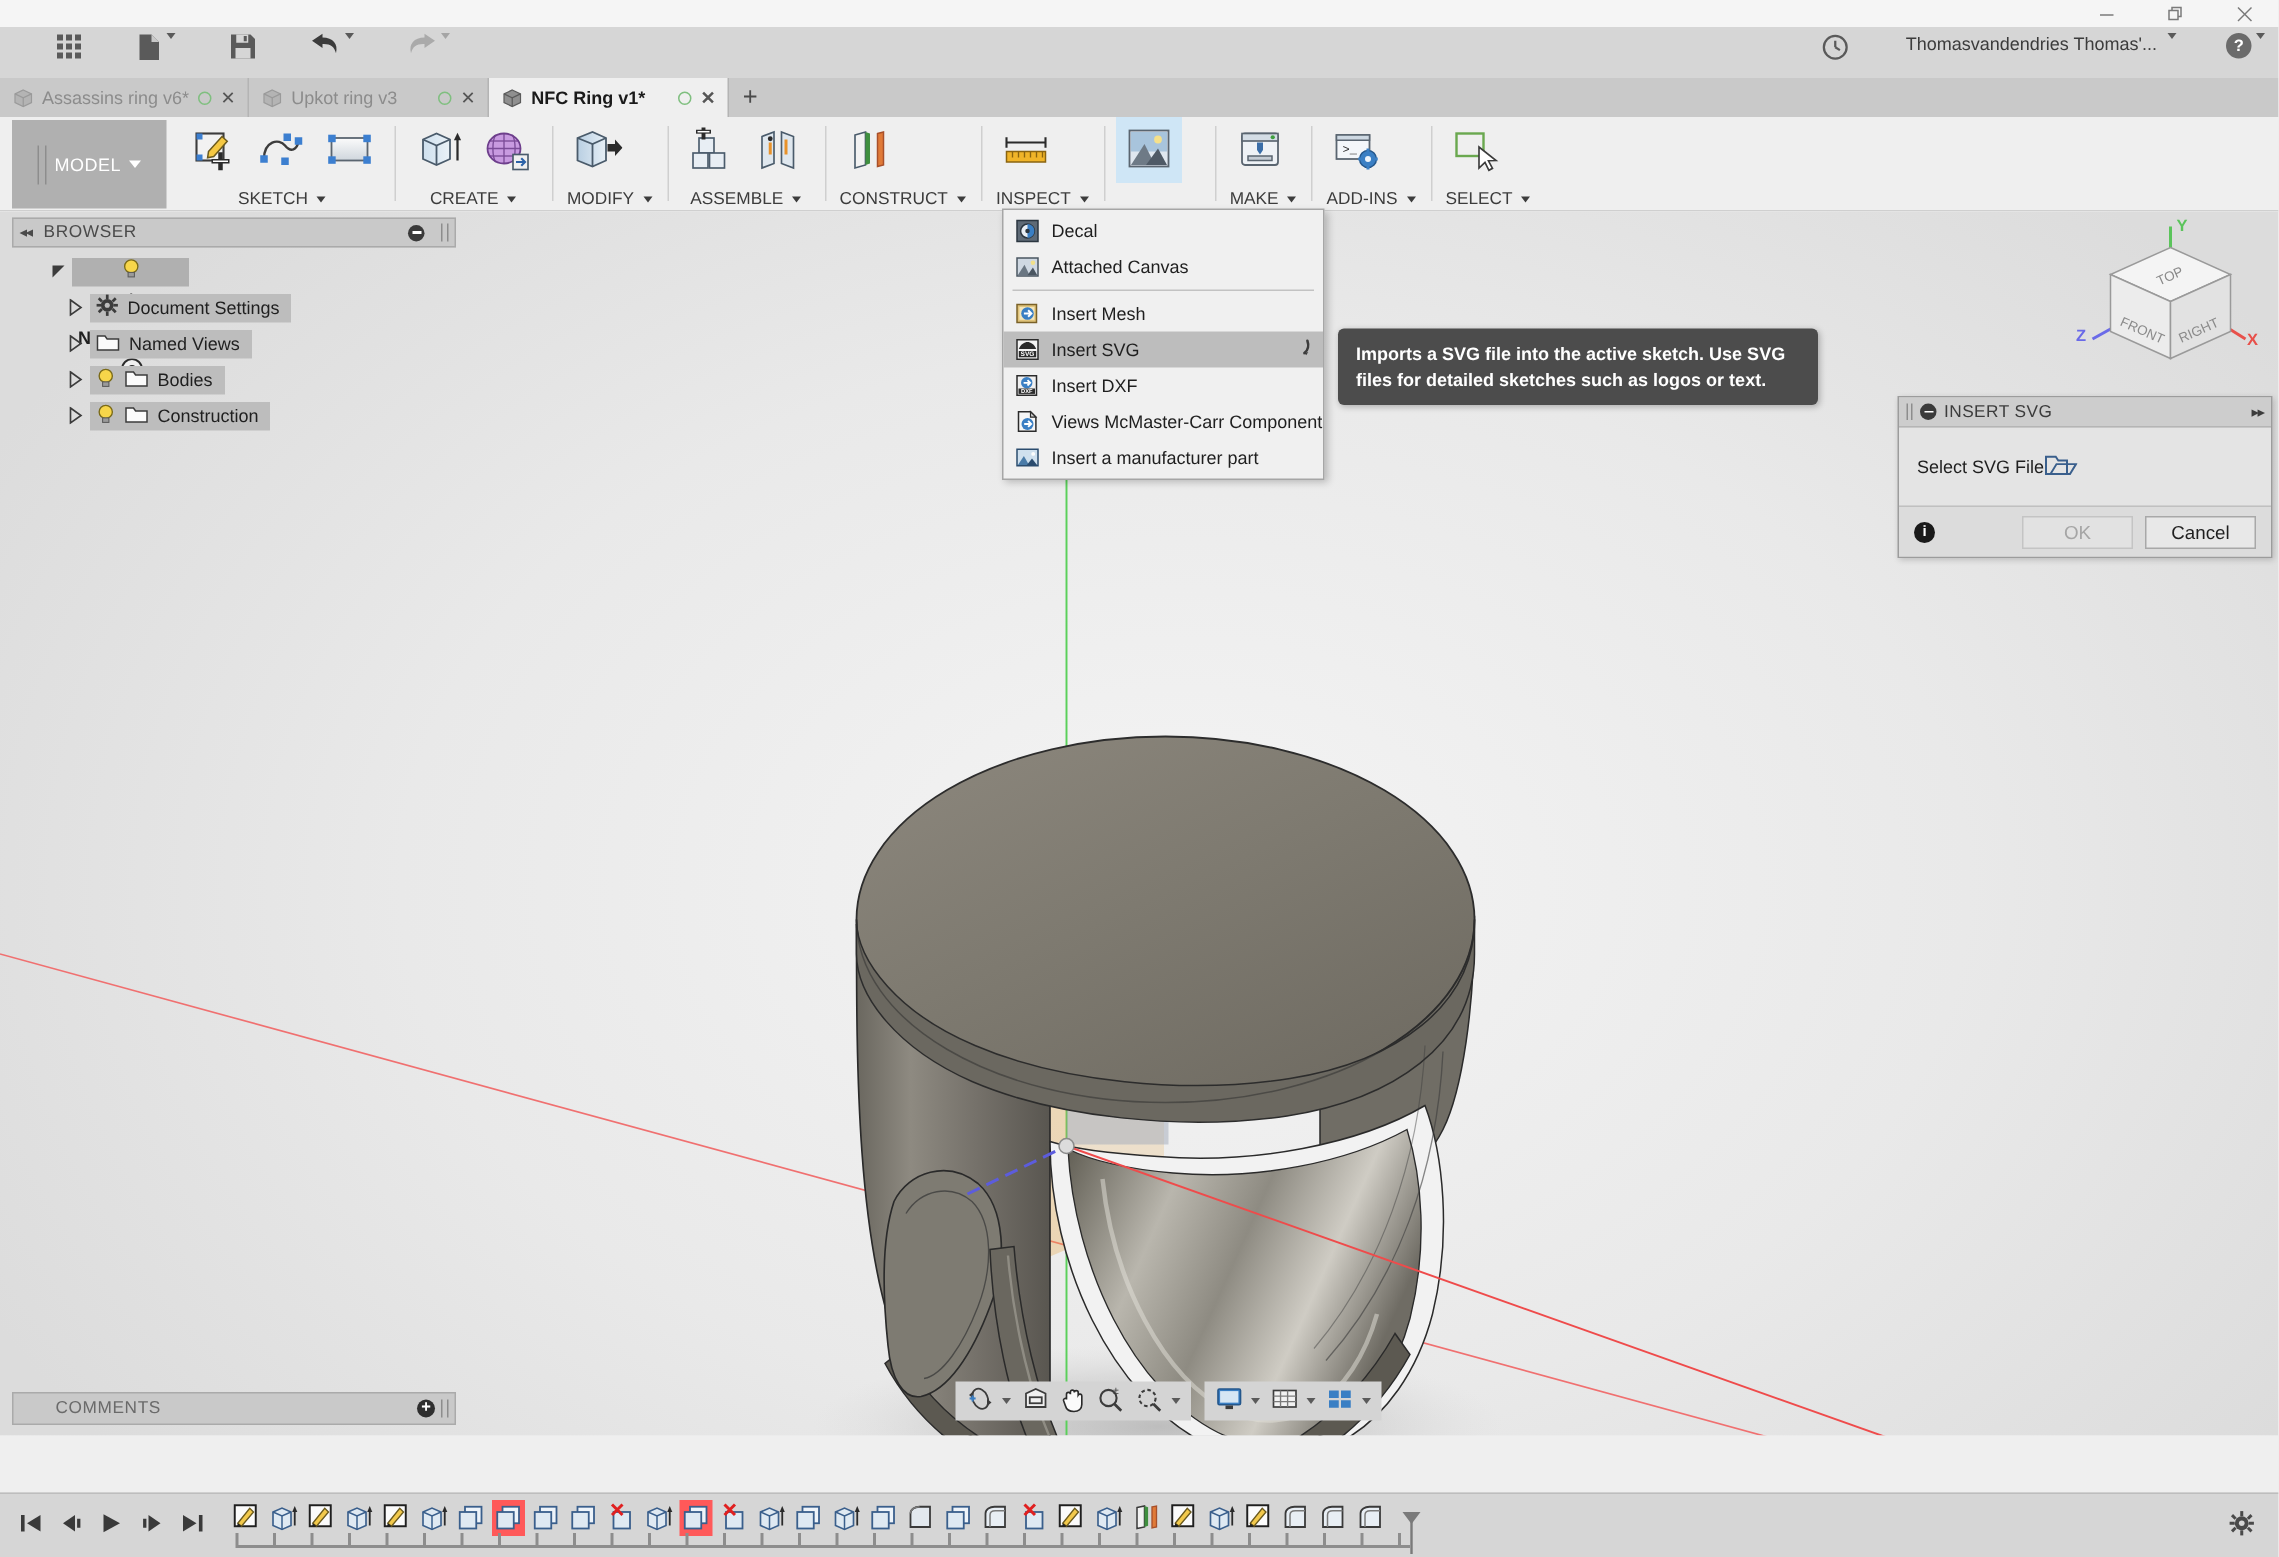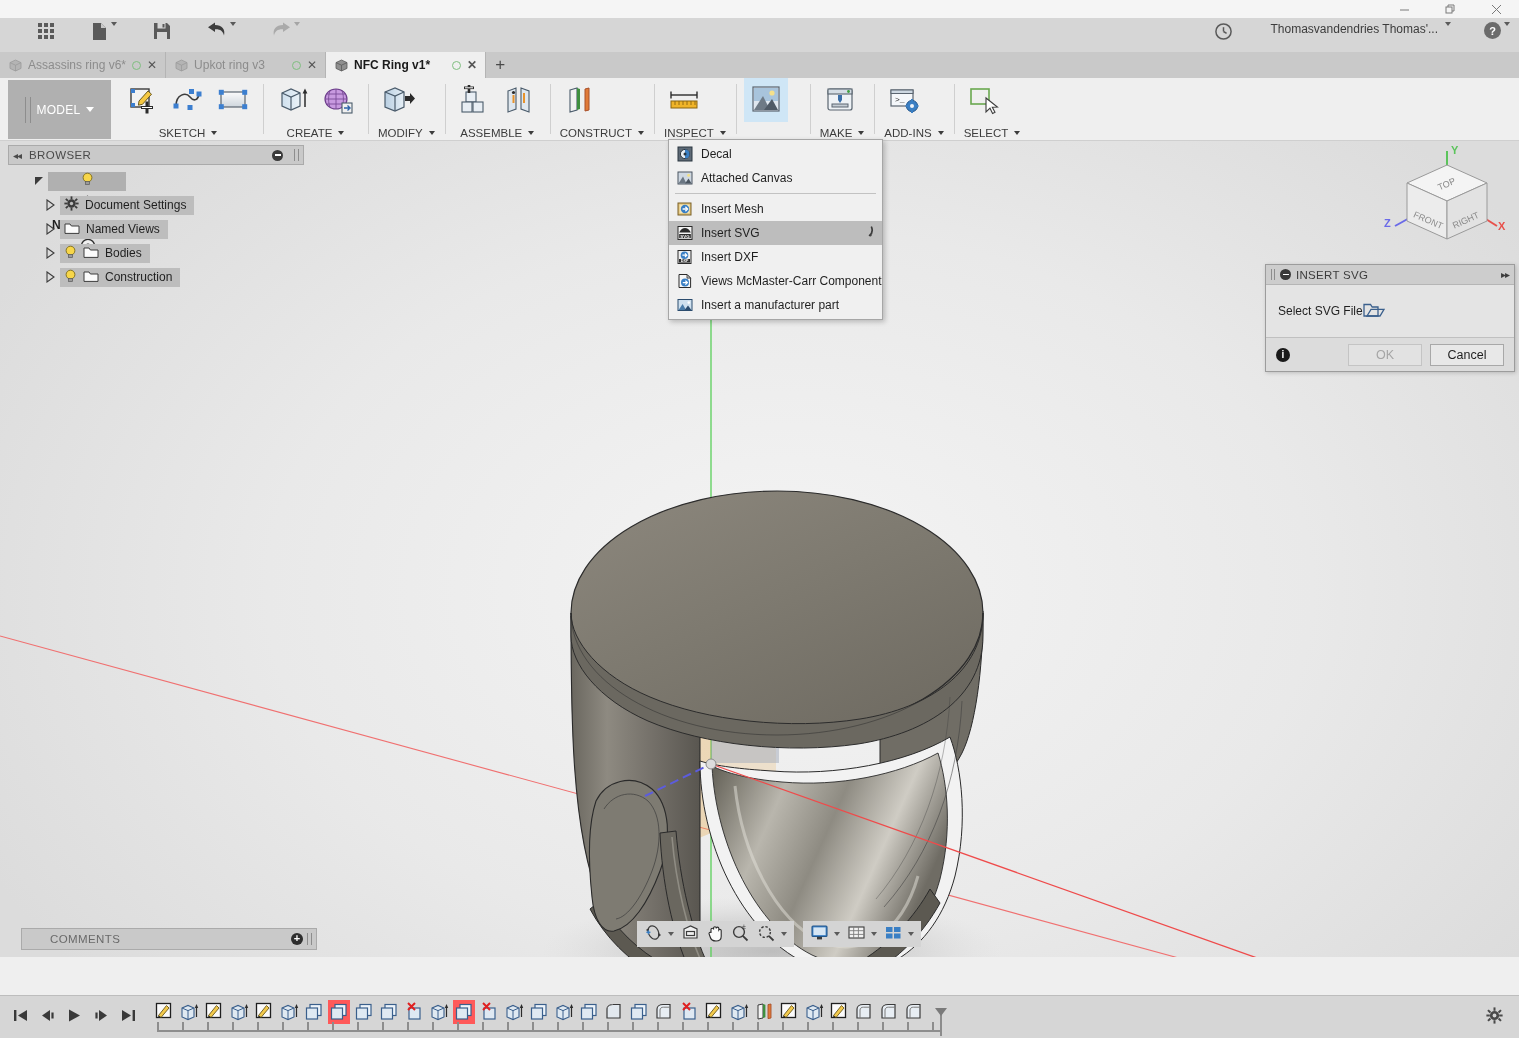--- a/index.html
+++ b/index.html
@@ -127,21 +127,21 @@
   .tnode .pill {
     display:flex; align-items:center; gap:6px; height:19px; padding:0 8px 0 4px;
     background:#bdbdbd;
   }
   .tnode.root .pill { background:#b0b0b0; padding-right:3px;flex-direction:column; }
   .tnode .nlabel { font-size:12px; color:#1f1f1f; white-space:nowrap; }
   .tnode.root .nlabel { font-weight:bold; }
 
   
   .comments {
-    position:absolute; left:21px; bottom:7px; width:296px; height:22px;
+    position:absolute; left:8px; bottom:7px; width:296px; height:22px;
     background:#c9c9c9; border:1px solid #aaa; display:flex; align-items:center; padding:0 4px;
     z-index:6;
   }
   .comments .ttl { font-size:11.5px; color:#6a6a6a; letter-spacing:.4px; padding-left:24px; }
   .cm-plus {
     margin-left:auto; width:12px;height:12px;border-radius:50%;background:#2e2e2e;
     color:#fff;font-size:11px;line-height:11px;text-align:center;font-weight:bold;
   }
 
   
@@ -1136,20 +1136,21 @@
           <rect x="1" y="2.5" width="14" height="11" fill="#cfe0ee" stroke="#2b4c6e" stroke-width="1"></rect>
           <circle cx="11.8" cy="5.6" r="1.3" fill="#fdfdfd"></circle>
           <path d="M1.6 13 L5.6 7 L9 13 Z" fill="#4a7ba8"></path>
           <path d="M7.6 13 L11 8.6 L14.4 13 Z" fill="#2b4c6e"></path>
         </svg>
       </span>
       <span class="mlabel">Insert a manufacturer part</span>
     </div>
   </div>
 
+  <div class="tooltip">Imports a SVG file into the active sketch. Use SVG files for detailed sketches such as logos or text.</div>
 
   <div class="dlg">
     <div class="dlg-head">
       <span class="dlg-grip"></span>
       <span class="dlg-min"></span>
       <span class="dlg-title">INSERT SVG</span>
       <span class="dlg-expand">▸▸</span>
     </div>
     <div class="dlg-body">
       <span class="fl">Select SVG File</span>

